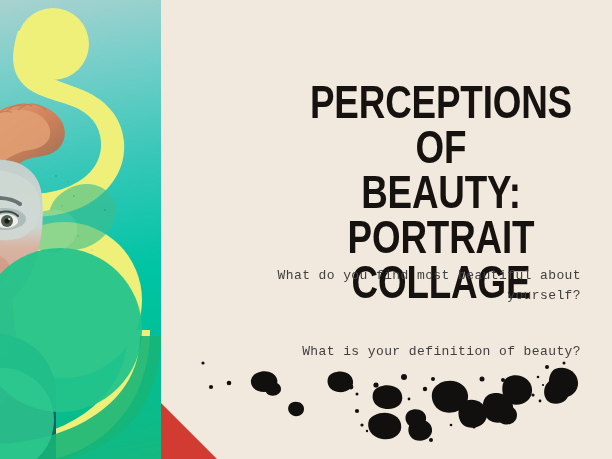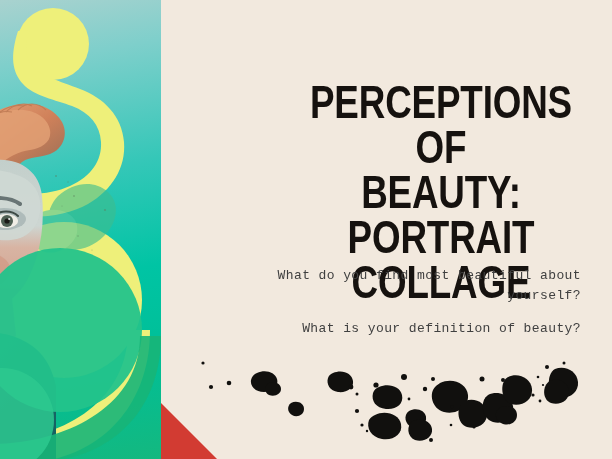--- a/index.html
+++ b/index.html
@@ -48,21 +48,21 @@
   }
   .subtitle-line{
     margin:0;
     font-family:"Liberation Mono","DejaVu Sans Mono", monospace;
     font-size:13px;
     line-height:20px;
     letter-spacing:0.4px;
     color:#404040;
     white-space:pre-line;
   }
-  #subtitle-2{ margin-top:13px;text-align:right; }
+  #subtitle-2{ margin-top:36px;text-align:right; }
 
   
   #red-wedge{
     position:absolute;left:161px;bottom:0;width:60px;height:56px;
     overflow:hidden;pointer-events:none;
   }
   #red-wedge svg{display:block;width:100%;height:100%;}
 
   
   #ink-splatter{

